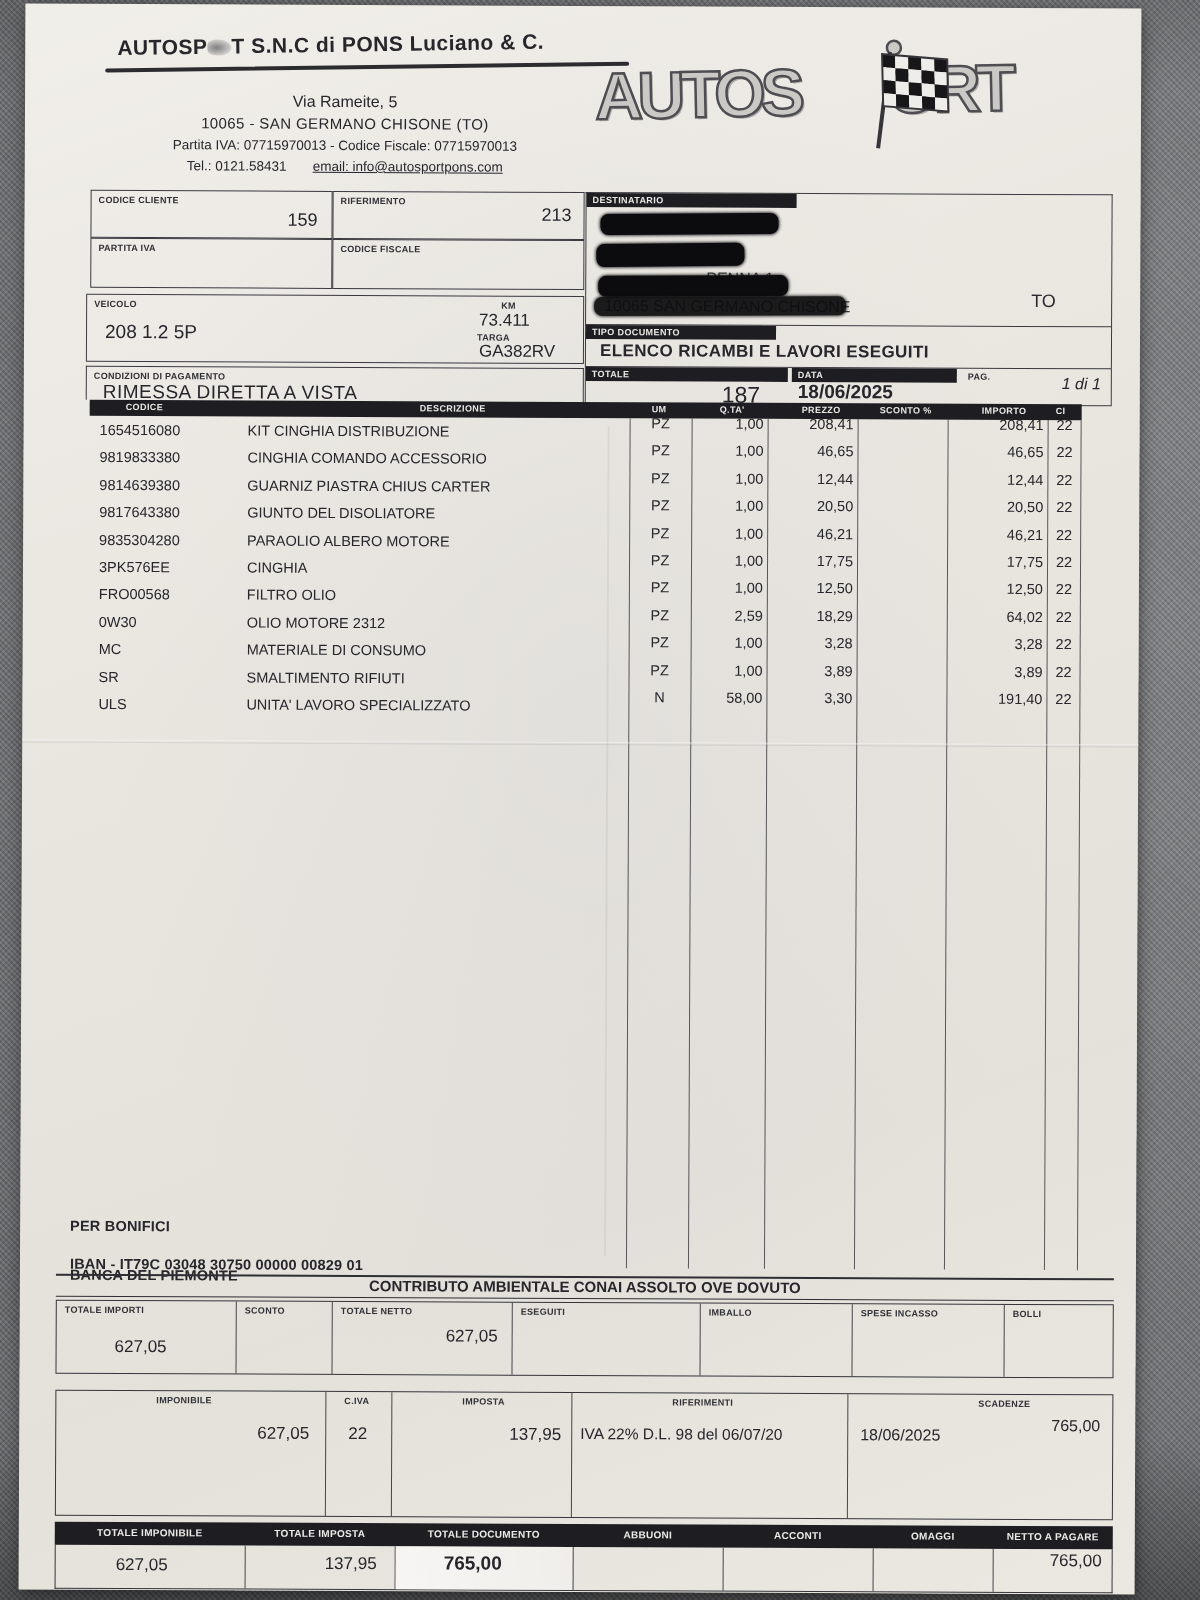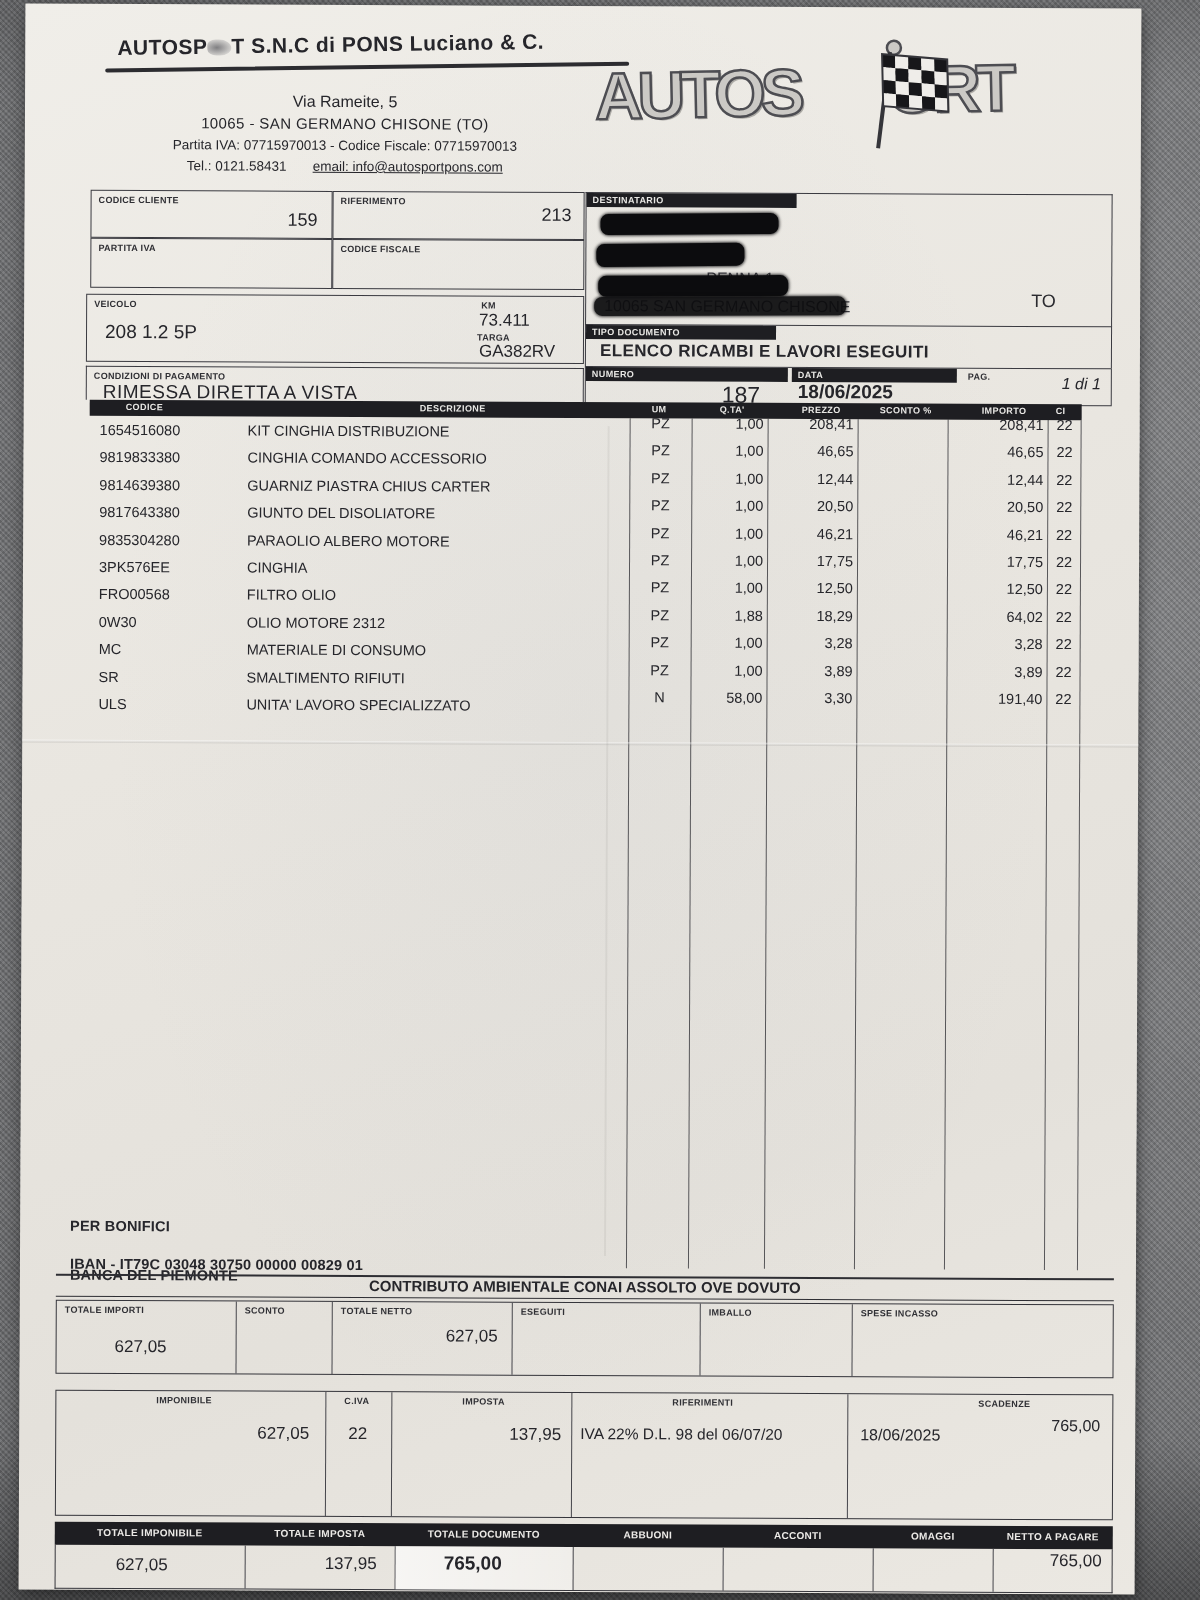--- a/index.html
+++ b/index.html
@@ -164,21 +164,21 @@
   </div>
   <div class="box" style="left:66px; top:234px; width:242px; height:50px;">
     <span class="lbl">PARTITA IVA</span>
   </div>
   <div class="box" style="left:308px; top:234px; width:252px; height:50px;">
     <span class="lbl">CODICE FISCALE</span>
   </div>
   <div class="box" style="left:62px; top:290px; width:498px; height:68px;">
     <span class="lbl">VEICOLO</span>
     <span class="val" style="left:18px; top:26px; font-size:19px;text-align:right;">208 1.2 5P</span>
-    <span class="lbl" style="left:378px; top:4px;padding-left:16px;">KM</span>
+    <span class="lbl" style="left:398px; top:4px;padding-left:16px;">KM</span>
     <span class="val" style="left:392px; top:14px; font-size:17px;">73.411</span>
     <span class="lbl" style="left:390px; top:36px;">TARGA</span>
     <span class="val" style="left:392px; top:45px; font-size:17px;">GA382RV</span>
   </div>
   <div class="box" style="left:62px; top:362px; width:498px; height:34px; border-bottom:none;">
     <span class="lbl">CONDIZIONI DI PAGAMENTO</span>
     <span class="val" style="left:16px; top:14px; font-size:19px; letter-spacing:.5px;">RIMESSA DIRETTA A VISTA</span>
   </div>
 
   <div class="box" style="left:561px; top:186px; width:527px; height:132px; border-bottom:none;">
@@ -189,21 +189,21 @@
     <div class="redact" style="left:12px; top:82px; width:190px; height:21px; transform:rotate(-.5deg);"></div>
     <span class="frag" style="left:18px; top:104px;">10065 SAN GERMANO CHISONE</span>
     <div class="redact" style="left:8px; top:103px; width:252px; height:19px; opacity:.93; transform:rotate(-.4deg);"></div>
     <span class="frag" style="left:445px; top:96px; font-size:18px; color:#2b2b30;">TO</span>
   </div>
   <div class="box" style="left:561px; top:318px; width:527px; height:42px; border-bottom:none;">
     <div class="bar" style="position:absolute; left:0; top:0; width:190px;">TIPO DOCUMENTO</div>
     <span class="val" style="left:14px; top:16px; font-size:17px; font-weight:bold; letter-spacing:.4px;">ELENCO RICAMBI E LAVORI ESEGUITI</span>
   </div>
   <div class="box" style="left:561px; top:360px; width:527px; height:38px;">
-    <div class="bar" style="position:absolute; left:0; top:0; width:202px;">NUMERO</div>
+    <div class="bar" style="position:absolute; left:0; top:0; width:202px;">TOTALE</div>
     <span class="val" style="left:136px; top:14px; font-size:23px; font-weight:normal;">187</span>
     <div class="bar" style="position:absolute; left:206px; top:0; width:165px;">DATA</div>
     <span class="val" style="left:212px; top:13px; font-size:19px; font-weight:bold;">18/06/2025</span>
     <span class="lbl" style="position:absolute; left:382px; top:3px;">PAG.</span>
     <span class="val" style="right:10px; top:6px; font-size:16px;font-style:italic;">1 di 1</span>
   </div>
 
   <div class="items">
     <div class="ihead">
       <span style="left:36px;">CODICE</span>
@@ -290,21 +290,21 @@
           <div class="icell c-qta num">1,00</div>
           <div class="icell c-prezzo num">12,50</div>
           <div class="icell c-sconto num"></div>
           <div class="icell c-importo num">12,50</div>
           <div class="icell c-ci num">22</div>
         </div>
         <div class="irow">
           <div class="icell c-cod">0W30</div>
           <div class="icell c-desc">OLIO MOTORE  2312</div>
           <div class="icell c-um num">PZ</div>
-          <div class="icell c-qta num">1,88</div>
+          <div class="icell c-qta num">2,59</div>
           <div class="icell c-prezzo num">18,29</div>
           <div class="icell c-sconto num"></div>
           <div class="icell c-importo num">64,02</div>
           <div class="icell c-ci num">22</div>
         </div>
         <div class="irow">
           <div class="icell c-cod">MC</div>
           <div class="icell c-desc">MATERIALE DI CONSUMO</div>
           <div class="icell c-um num">PZ</div>
           <div class="icell c-qta num">1,00</div>
@@ -360,20 +360,23 @@
       <span class="tval" style="right:14px; top:24px;">627,05</span>
     </div>
     <div class="tcell" style="width:188px;">
       <span class="lbl">ESEGUITI</span>
     </div>
     <div class="tcell" style="width:152px;">
       <span class="lbl">IMBALLO</span>
     </div>
     <div class="tcell" style="width:152px;">
       <span class="lbl">SPESE INCASSO</span>
+    </div>
+    <div class="tcell" style="flex:1;">
+      <span class="lbl">BOLLI</span>
     </div>
   </div>
 
   <div class="trow" style="top:1386px; height:126px;">
     <div class="tcell" style="width:270px;">
       <span class="lbl" style="left:100px;">IMPONIBILE</span>
       <span class="tval" style="right:16px; top:32px;">627,05</span>
     </div>
     <div class="tcell" style="width:66px;">
       <span class="lbl" style="left:18px;">C.IVA</span>

